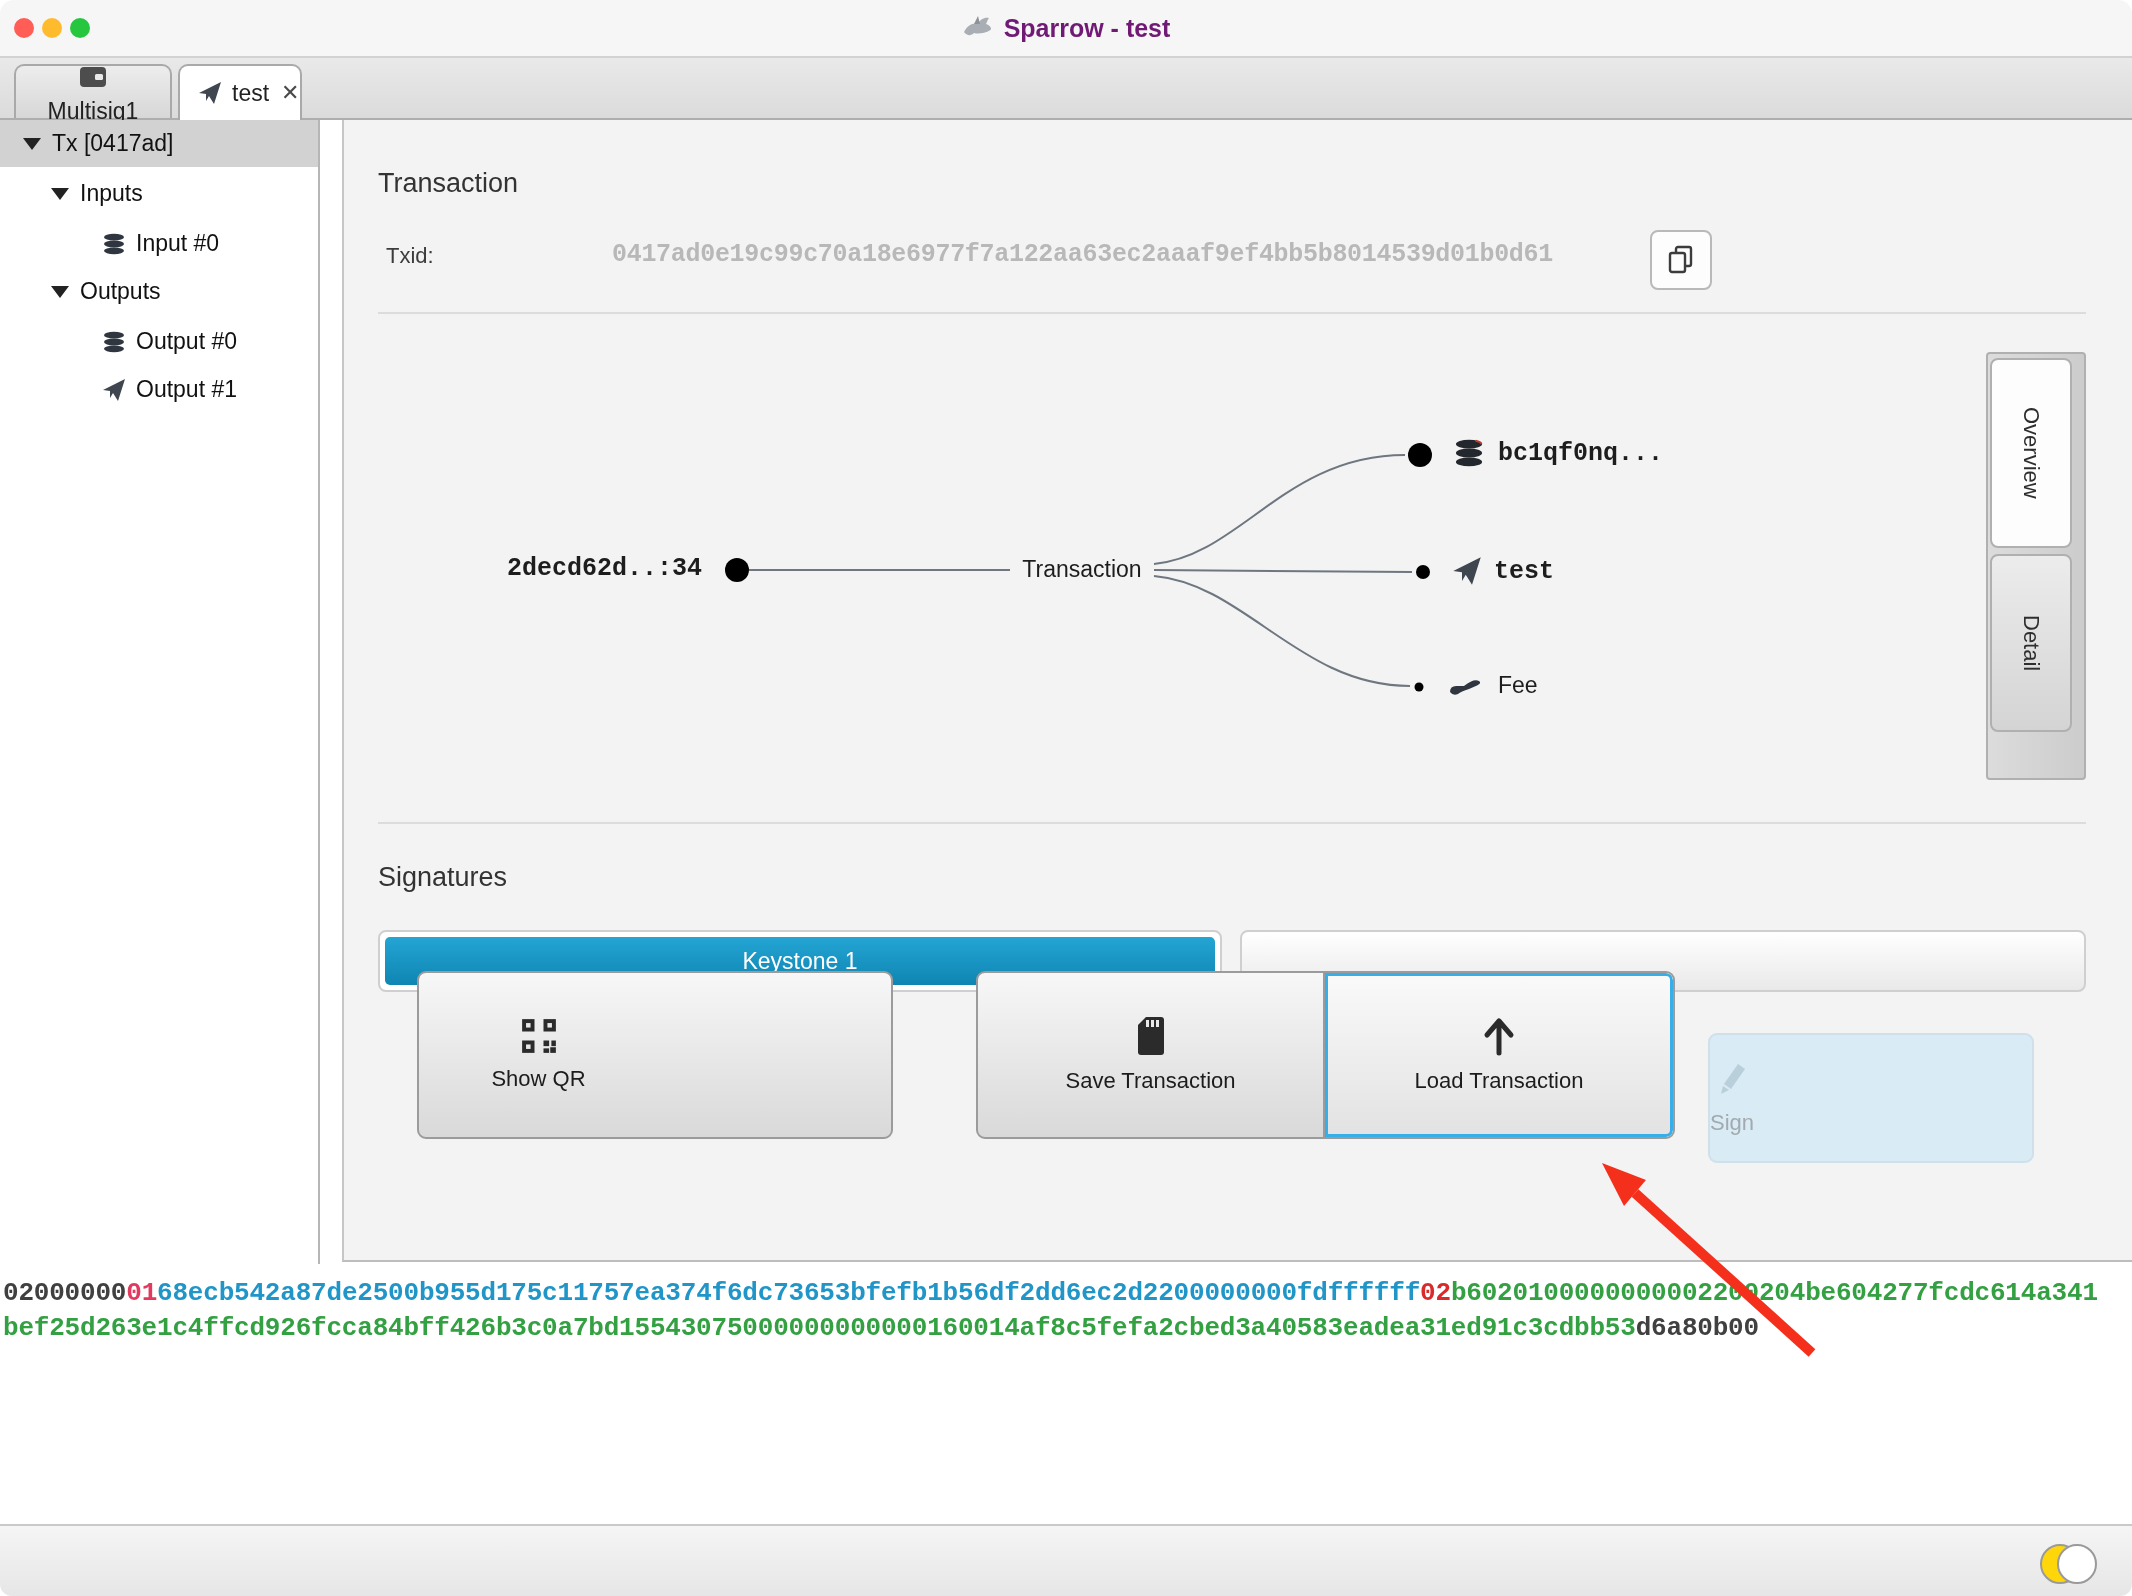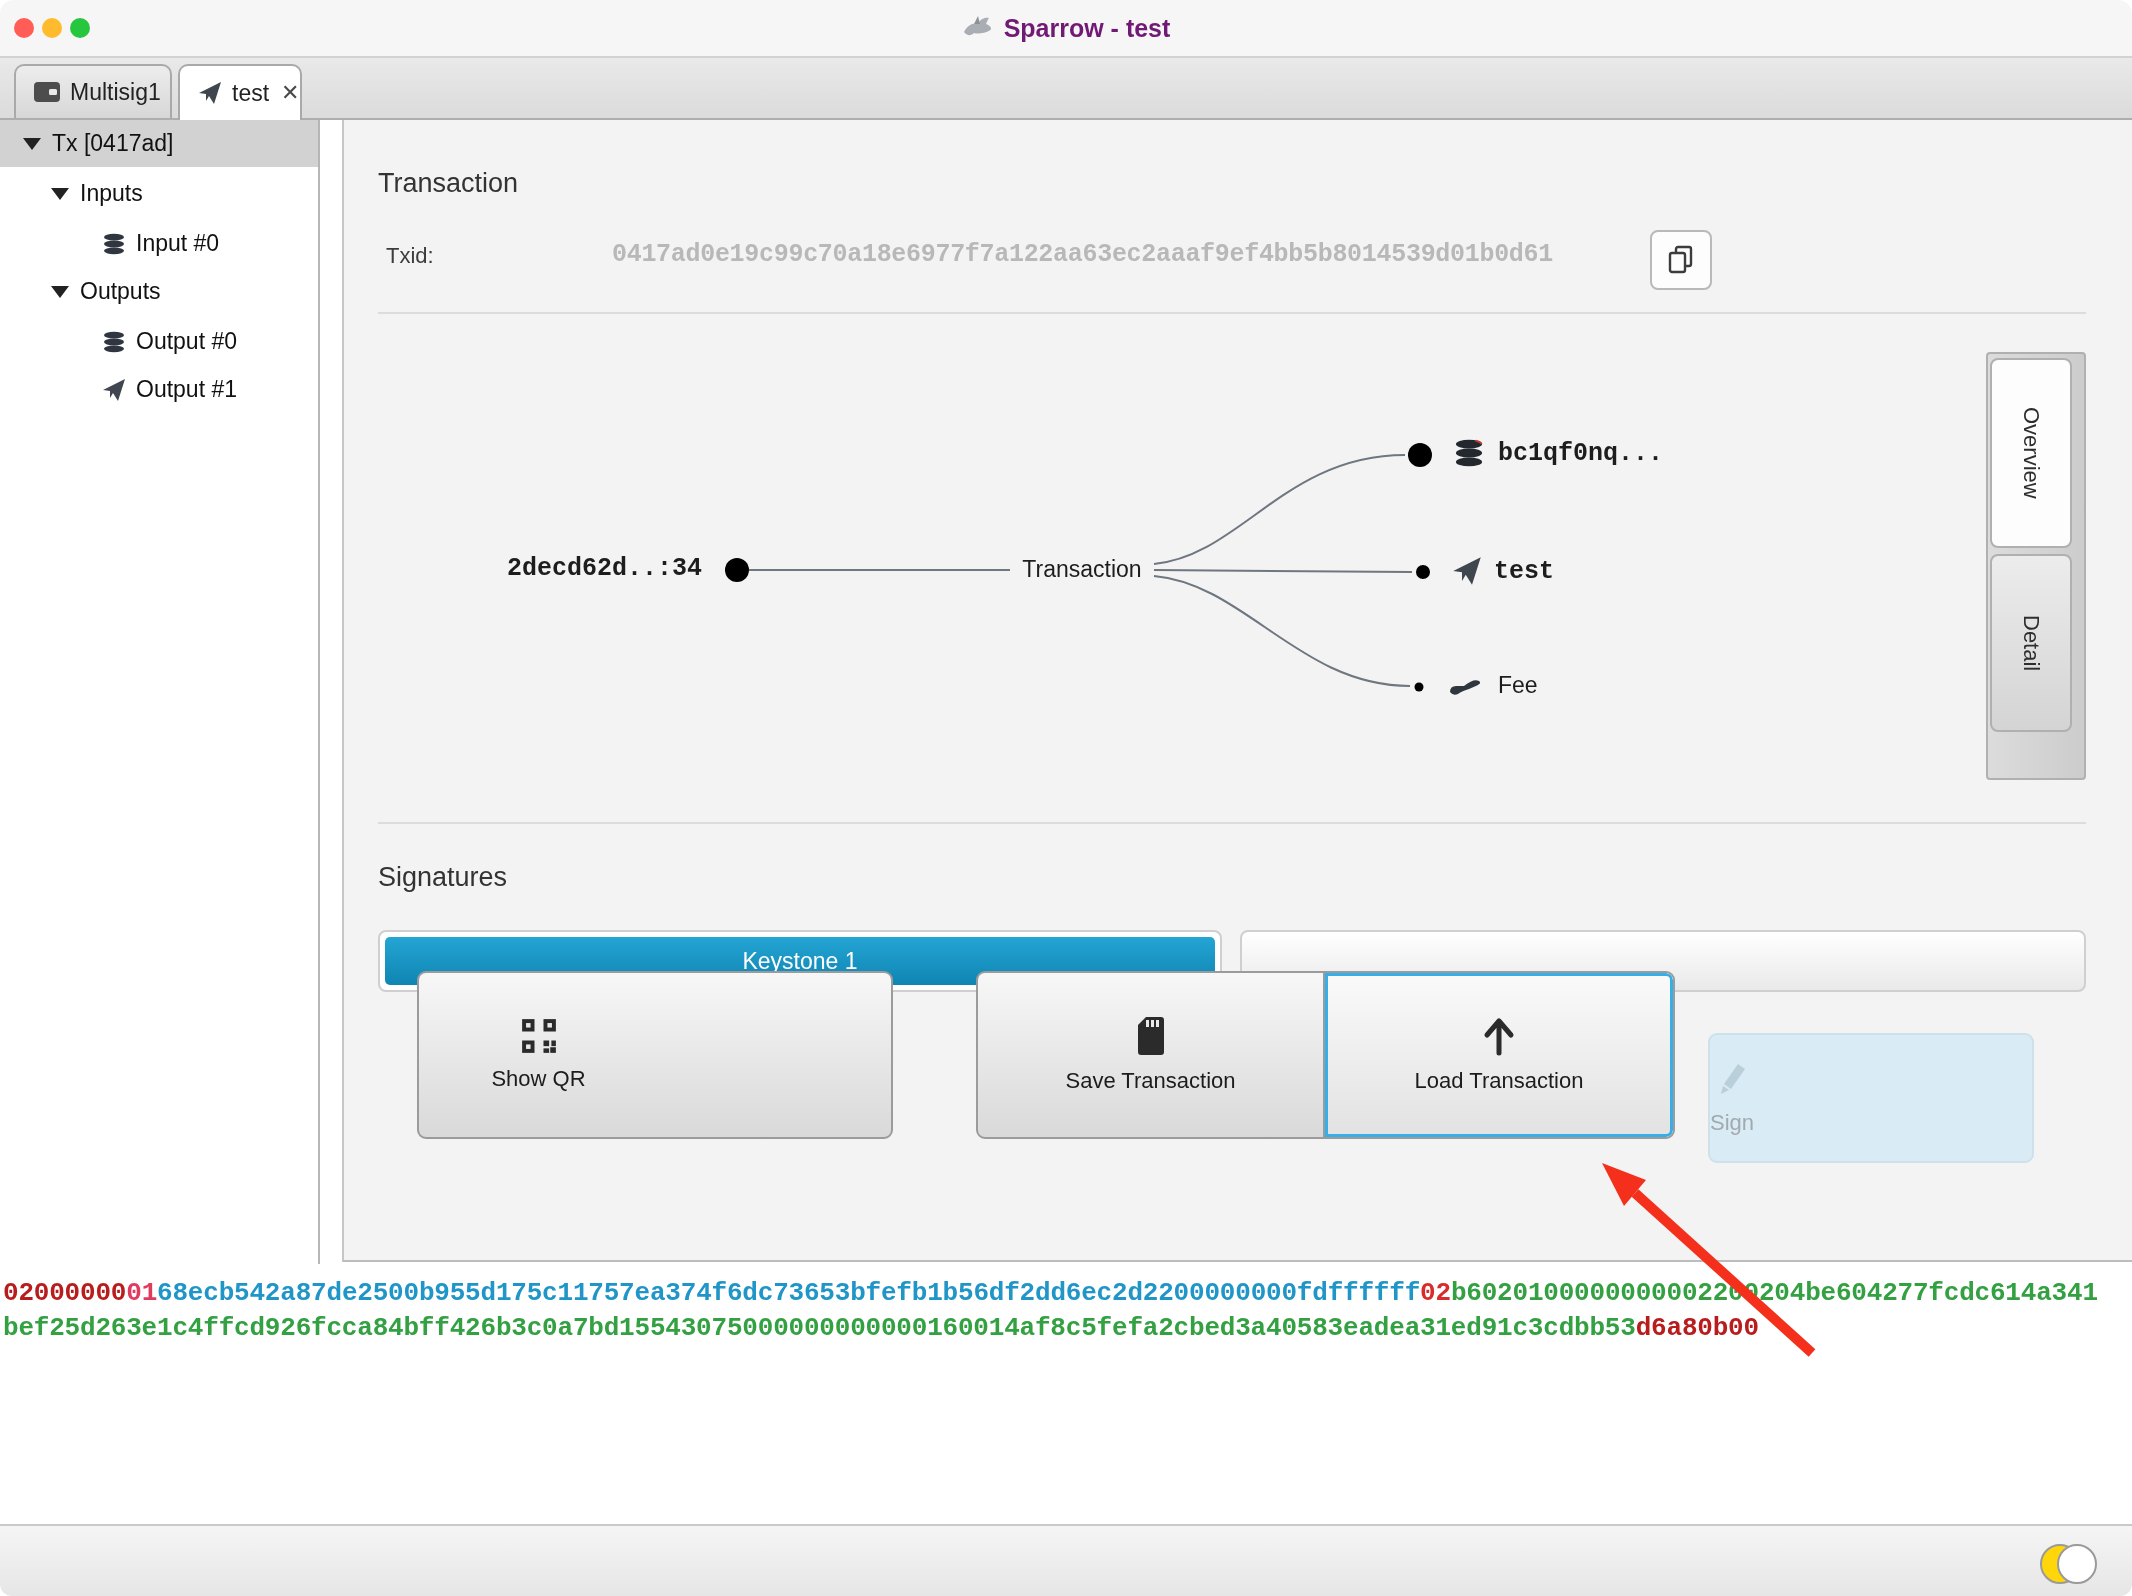--- a/index.html
+++ b/index.html
@@ -12,21 +12,21 @@
   .tl{position:absolute;top:18px;width:20px;height:20px;border-radius:50%;}
   #tl-red{left:14px;background:#ff5d55;}
   #tl-yellow{left:42px;background:#febb2e;}
   #tl-green{left:70px;background:#27c63f;}
   #title-group{position:absolute;left:0;top:0;width:2132px;height:56px;display:flex;align-items:center;justify-content:center;gap:12px;}
   #title-text{font-size:25px;font-weight:bold;color:#701a75;}
 
   
   #tabbar{position:absolute;left:0;top:58px;width:2132px;height:60px;background:linear-gradient(#e9e9e9,#dbdbdb);border-bottom:2px solid #aeaeae;}
   .tab{position:absolute;top:6px;height:54px;border:2px solid #a9a9a9;border-bottom:none;border-radius:10px 10px 0 0;display:flex;align-items:center;gap:10px;padding:0 18px;box-sizing:border-box;}
-  #tab-multisig{left:14px;width:158px;background:linear-gradient(#ededed,#d7d7d7);}
+  #tab-multisig{left:14px;width:158px;background:linear-gradient(#ededed,#d7d7d7);flex-direction:column;}
   #tab-test{left:178px;width:124px;background:#fff;height:56px;z-index:3;}
   .tab-label{font-size:23px;color:#222;}
   .tab-close{font-size:22px;color:#4a4a4a;margin-left:2px;}
 
   
   #sidebar{position:absolute;left:0;top:120px;width:318px;height:1144px;background:#fff;border-right:2px solid #b6b6b6;}
   #gutter{position:absolute;left:320px;top:120px;width:22px;height:1144px;background:#fff;}
   .tree-row{position:absolute;left:0;width:318px;height:47px;display:flex;align-items:center;font-size:23px;color:#111;}
   .tree-row.sel{background:#d2d2d2;}
   .caret{width:0;height:0;border-left:9px solid transparent;border-right:9px solid transparent;border-top:12px solid #222;display:inline-block;}
@@ -62,21 +62,21 @@
   .btn-cell{display:flex;flex-direction:column;align-items:center;justify-content:center;gap:12px;font-size:22px;color:#1c1c1c;}
   .btn-cell + .btn-cell{border-left:2px solid #9b9b9b;}
   #group-qr{left:417px;width:476px;}
   #group-file{left:976px;width:699px;}
   #btn-load{box-shadow:inset 0 0 0 3px #35aee9;border-radius:0 7px 7px 0;background:linear-gradient(#fafafa,#e2e2e2);}
   #btn-sign{position:absolute;left:1708px;top:1033px;width:326px;height:130px;background:#d9ebf4;border:2px solid #cfe0ea;border-radius:9px;display:flex;flex-direction:column;justify-content:center;gap:12px;font-size:22px;color:#a2aab0;box-sizing:border-box;}
 
   
   #hex-panel{position:absolute;left:0;top:1264px;width:2132px;height:260px;background:#fff;}
   .hex-line{position:absolute;left:3px;width:2129px;height:35px;font-family:"Liberation Mono",monospace;font-weight:600;font-size:26px;white-space:nowrap;letter-spacing:-0.2px;}
-  .hx-version,.hx-locktime{color:#b91c1c;}
+  .hx-version,.hx-locktime{color:#404040;}
   .hx-input-count{color:#e2395f;}
   .hx-input{color:#2095c8;}
   .hx-output-count{color:#d92b2b;}
   .hx-output{color:#33a042;}
 
   
   #statusbar{position:absolute;left:0;top:1524px;width:2132px;height:72px;background:linear-gradient(#f5f5f5,#e6e6e6);border-top:2px solid #c9c9c9;box-sizing:border-box;}
 
   svg{display:block;}
   #overlay{position:absolute;left:0;top:0;width:2132px;height:1596px;pointer-events:none;z-index:40;}

